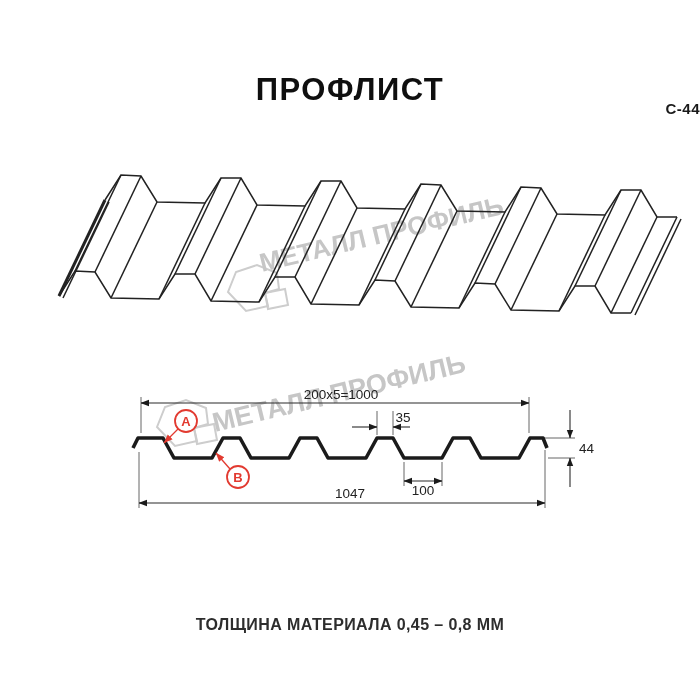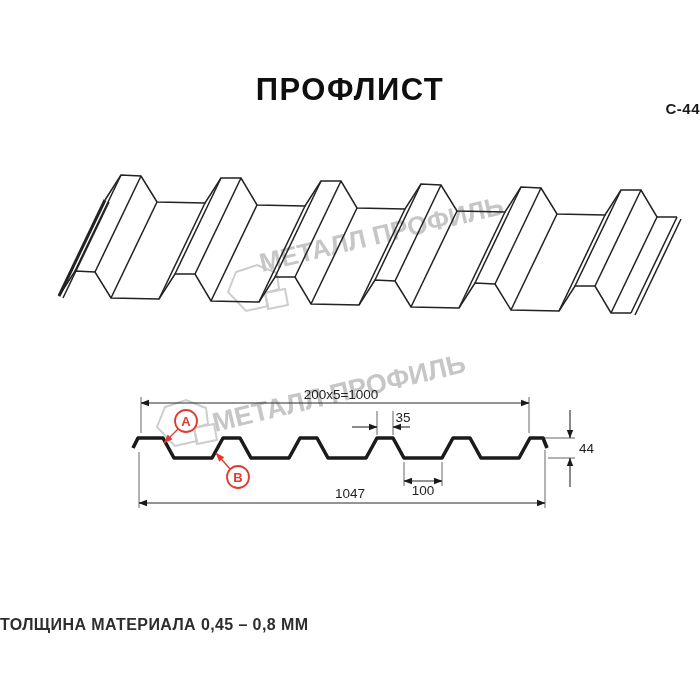--- a/index.html
+++ b/index.html
@@ -9,21 +9,21 @@
   }
   .page-title{
     position:absolute;top:56px;left:0;width:700px;text-align:center;
     font-size:31px;font-weight:bold;letter-spacing:1.5px;color:#0f0f0f;margin-top:16px;
   }
   .page-subtitle{
     position:absolute;top:100px;left:0;width:700px;text-align:right;
     font-size:15px;font-weight:bold;letter-spacing:.5px;color:#1a1a1a;
   }
   .footer-caption{
-    position:absolute;top:616px;left:0;width:700px;text-align:left;
+    position:absolute;top:616px;left:0;width:700px;text-align:center;
     font-size:16px;font-weight:bold;letter-spacing:.4px;color:#2d2d2d;
   }
   svg{position:absolute;left:0;top:0;}
   .dimtxt{font-family:"Liberation Sans",sans-serif;font-size:13.5px;fill:#222;}
   .wmtxt{font-family:"Liberation Sans",sans-serif;font-weight:bold;fill:#c6c6c6;}
   .lbltxt{font-family:"Liberation Sans",sans-serif;font-size:13px;font-weight:bold;fill:#e23a30;}
 </style>
 </head>
 <body>
 

